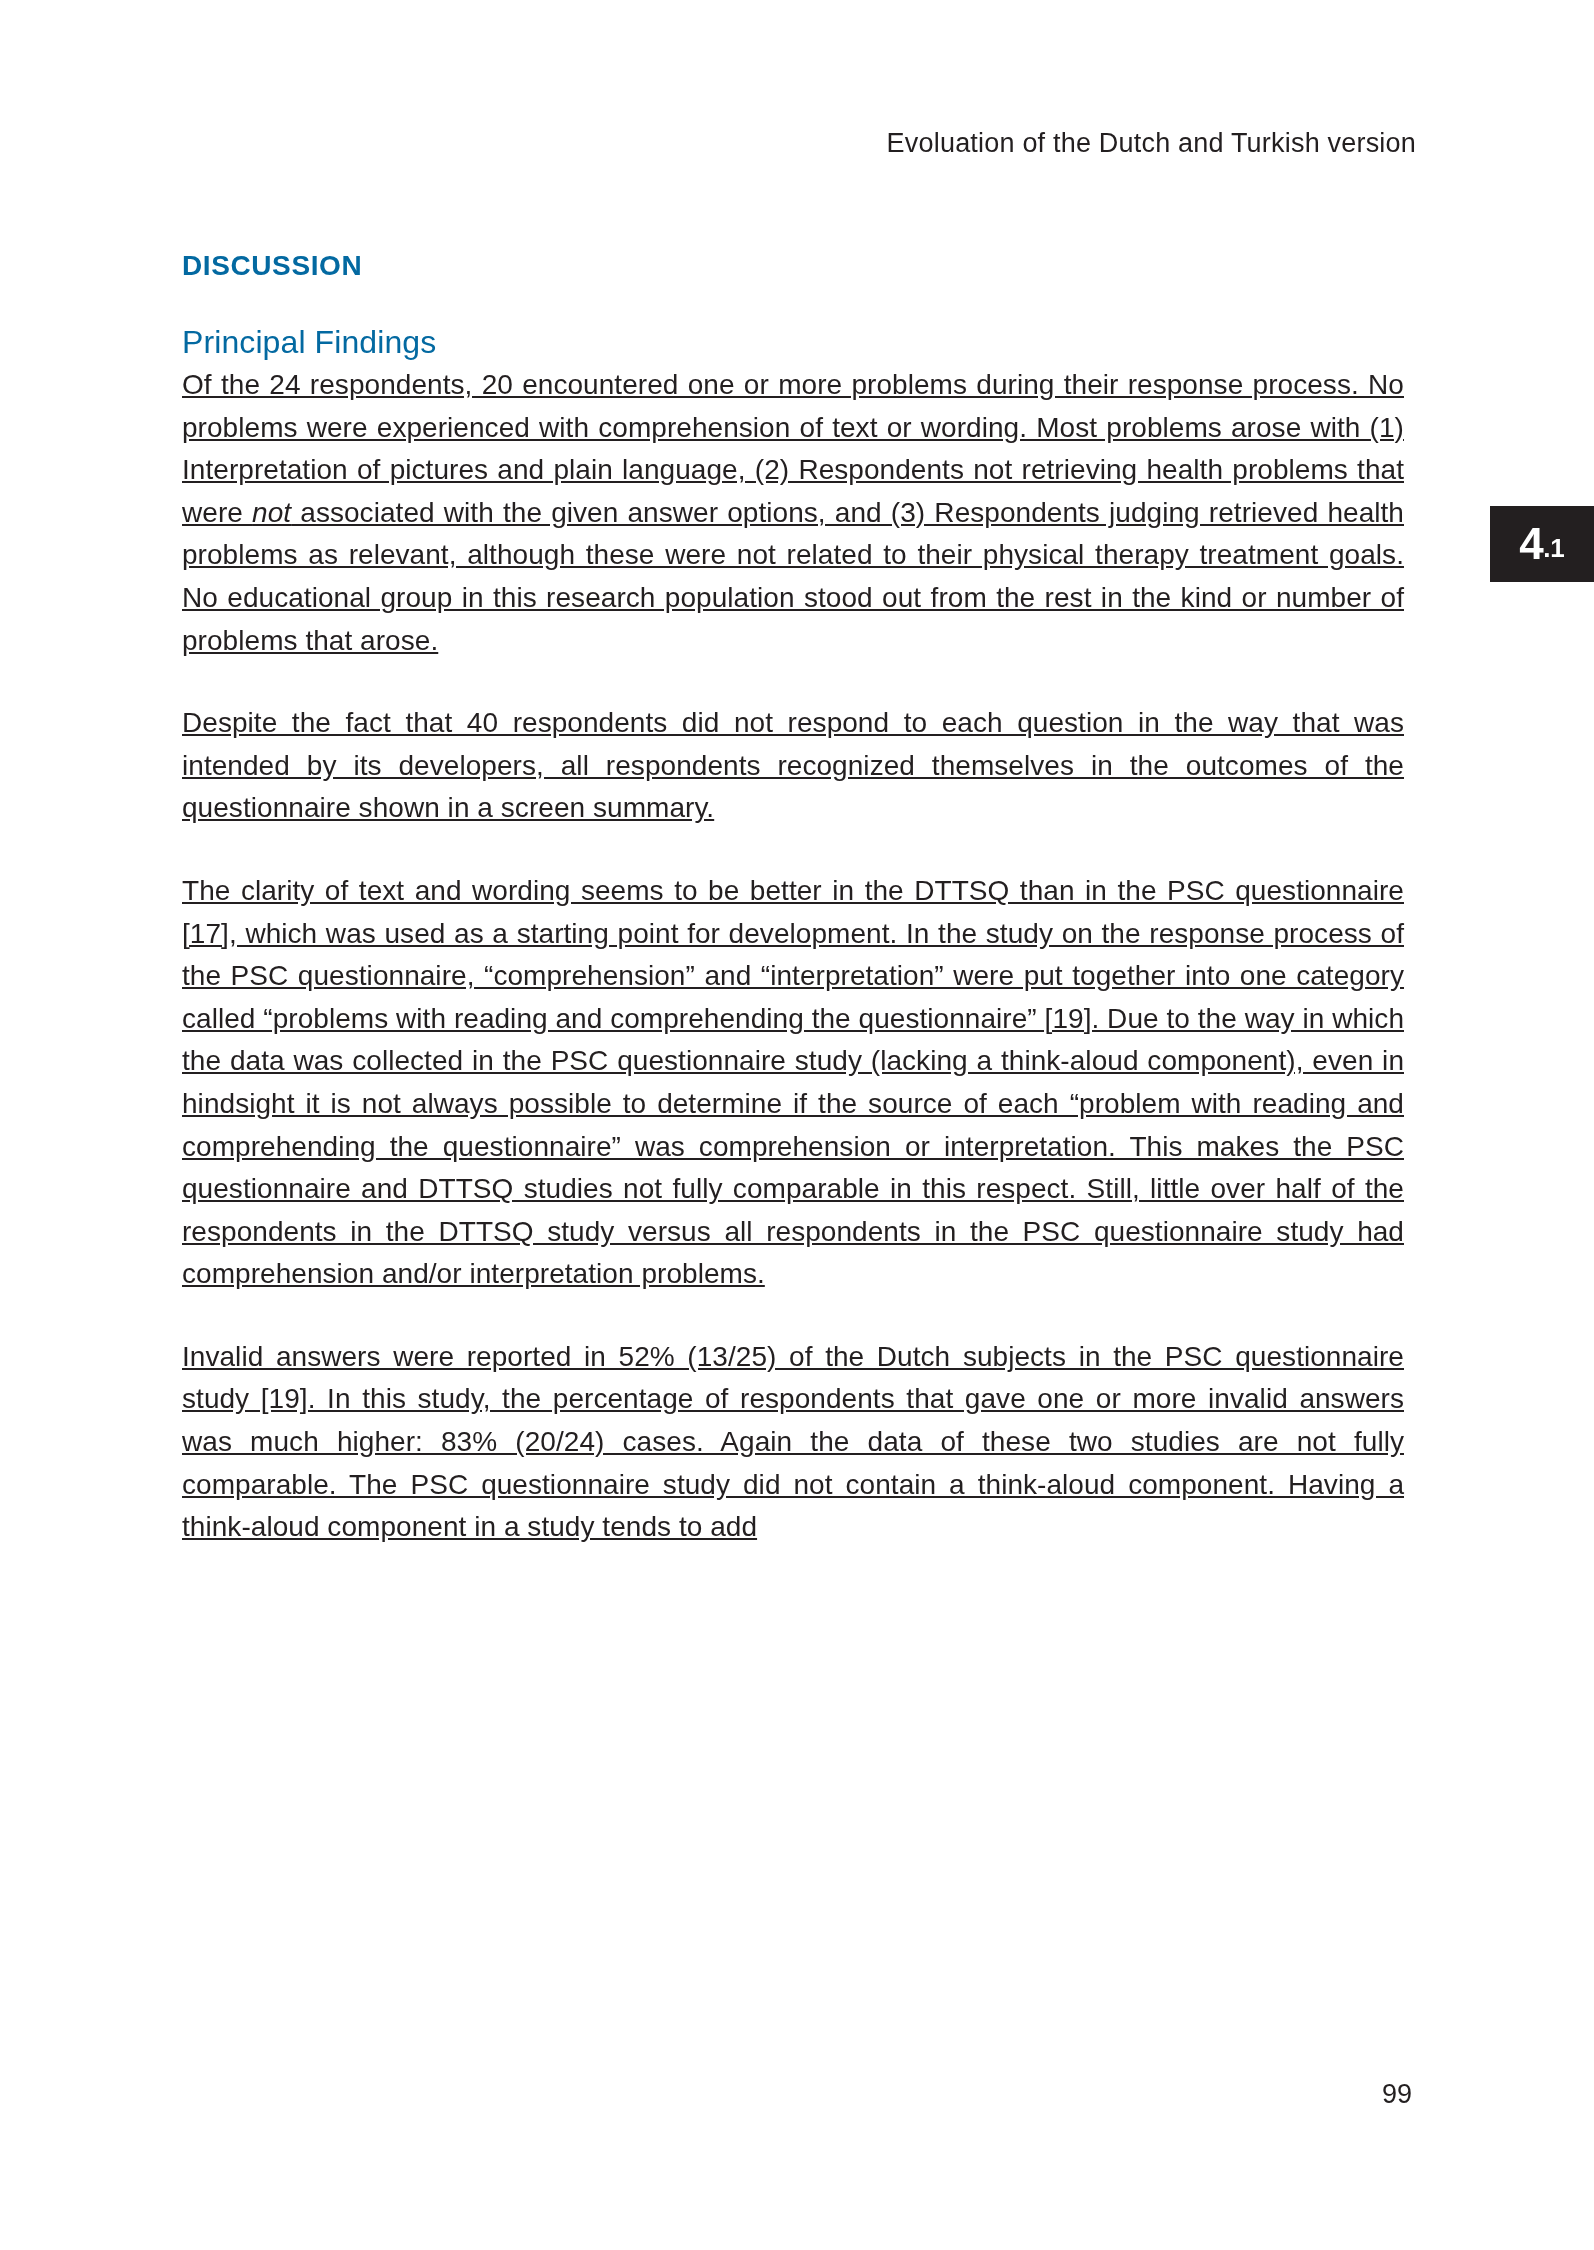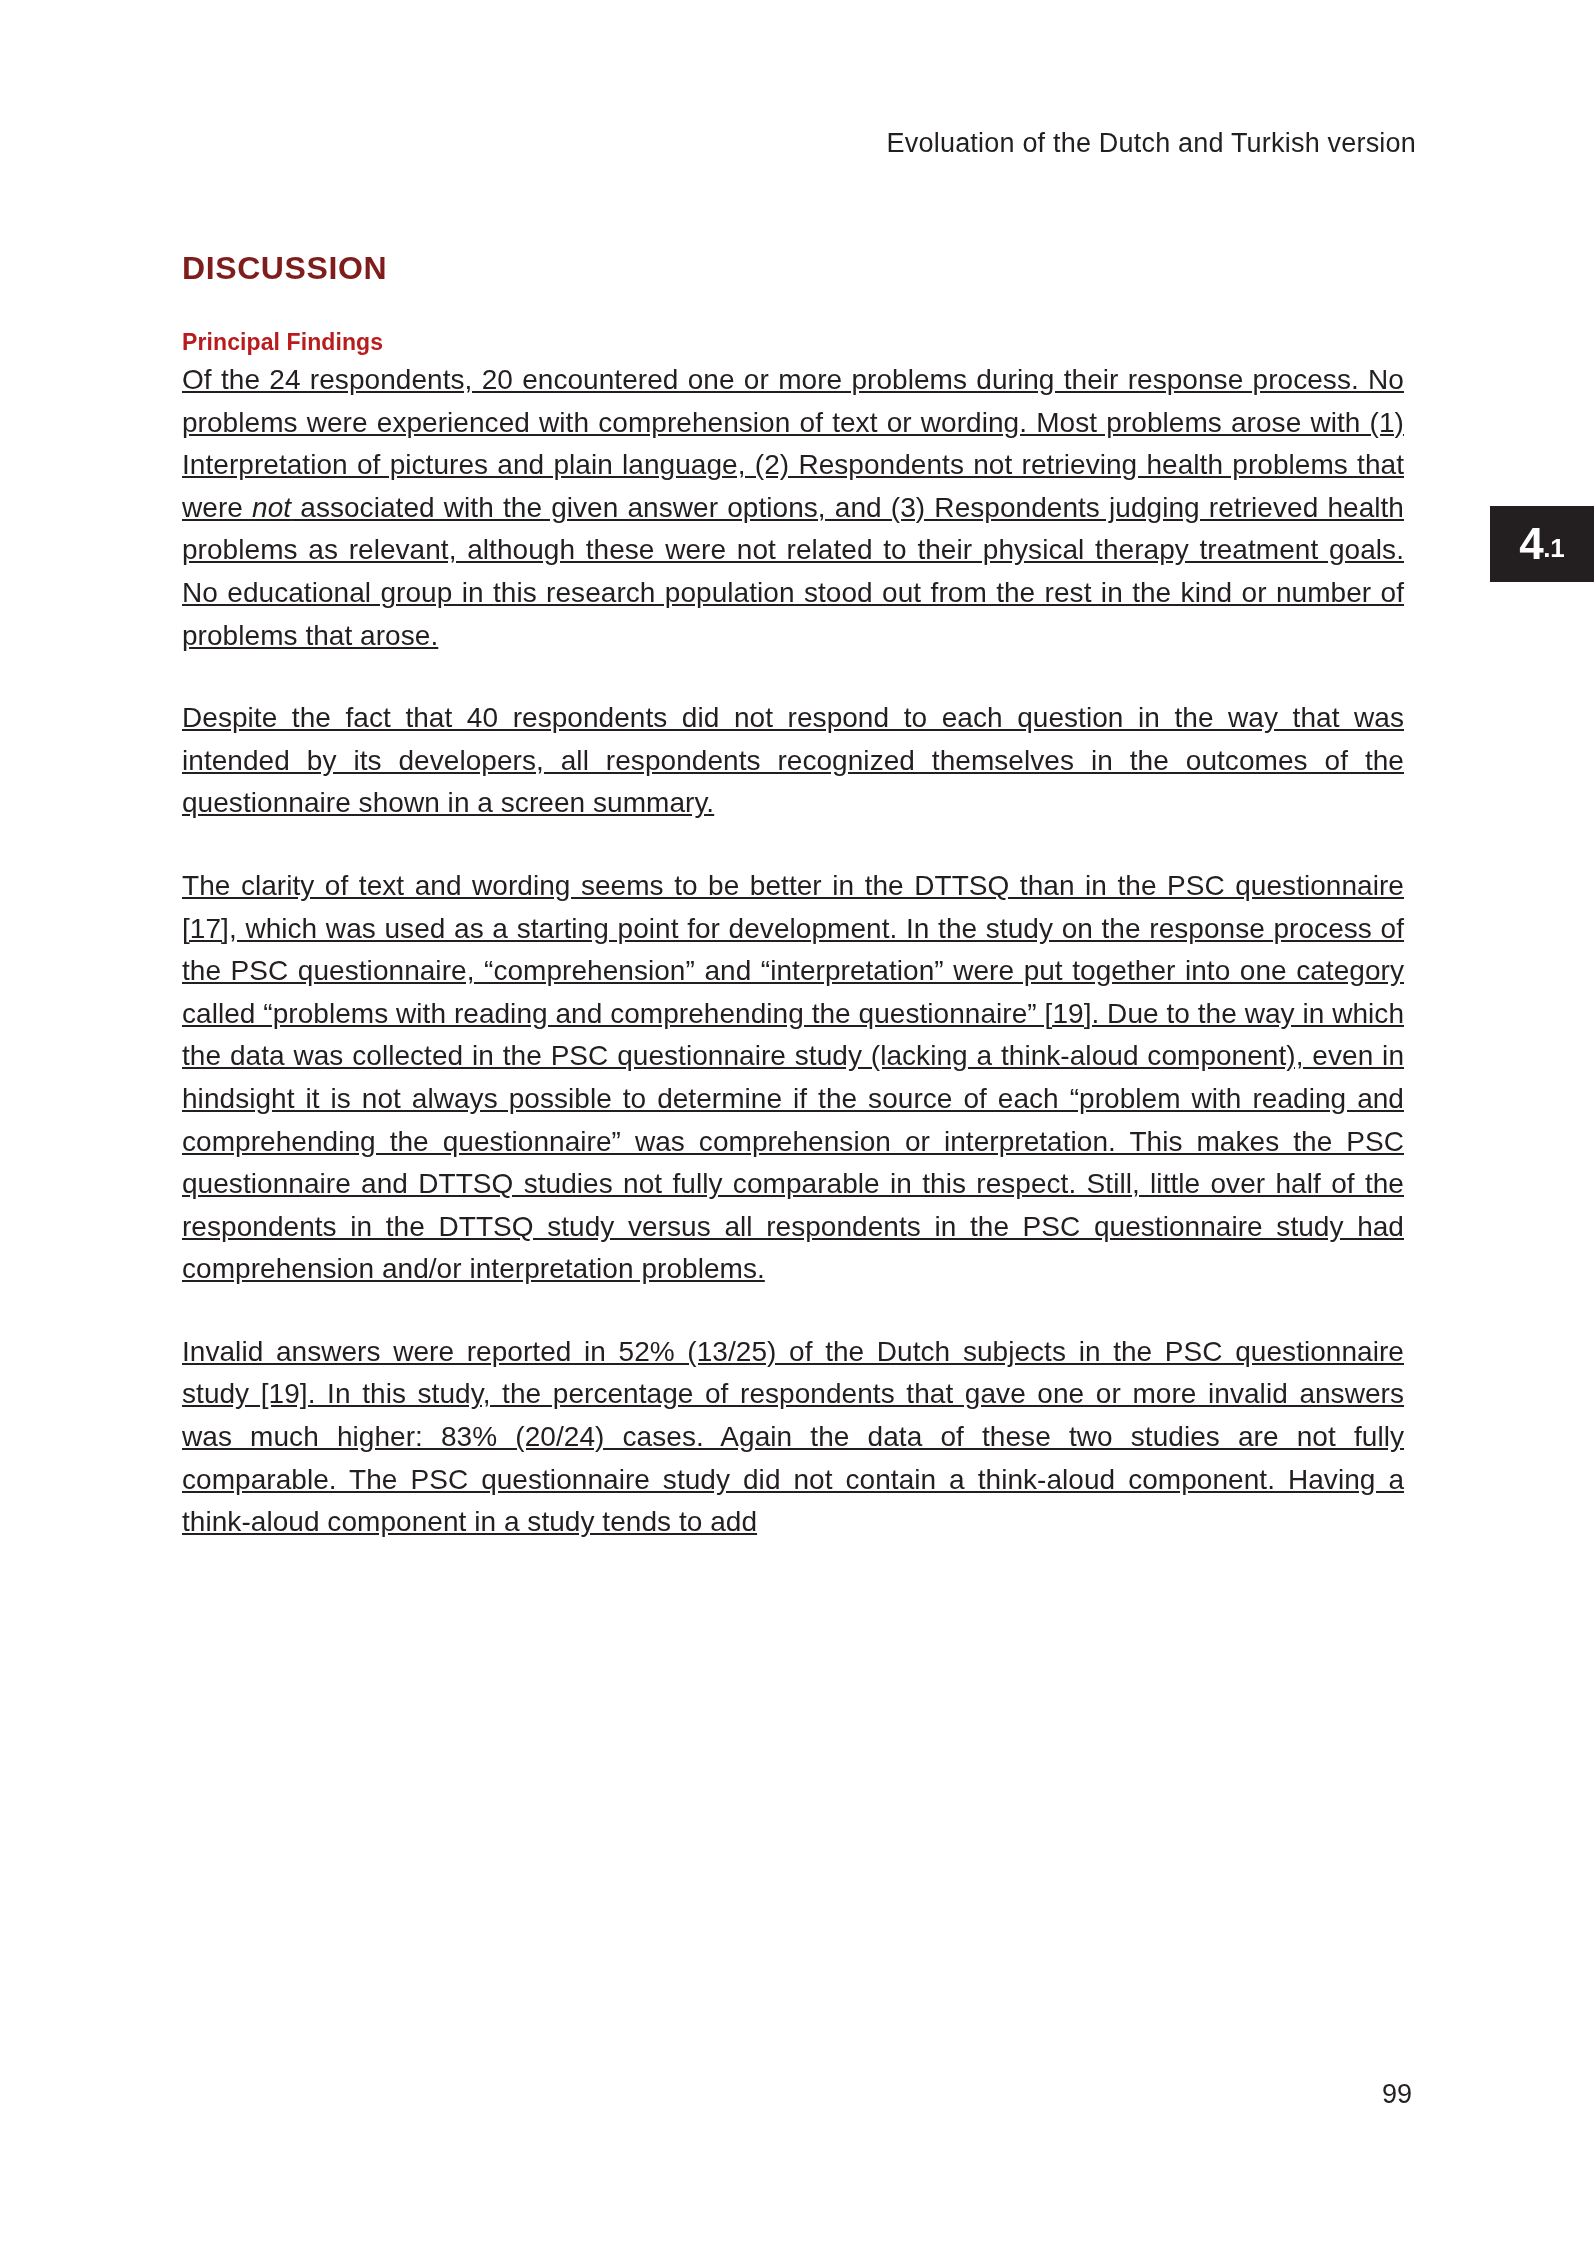--- a/index.html
+++ b/index.html
@@ -52,31 +52,31 @@
     position: relative;
     top: 4px;
   }
   .content {
     position: absolute;
     left: 182px;
     top: 250px;
     width: 1222px;
   }
   h1.section-title {
-    font-size: 32px;
+    font-size: 28px;
     font-weight: bold;
     letter-spacing: 0.6px;
     margin: 0 0 42px 0;
-    color: #7f1d1d;
+    color: #0369a1;
   }
   h2.sub-title {
-    font-size: 23px;
-    font-weight: bold;
+    font-size: 32px;
+    font-weight: normal;
     margin: 0 0 3px 0;
-    color: #b91c1c;
+    color: #0369a1;
     letter-spacing: 0.1px;
   }
   p.body {
     font-size: 28px;
     line-height: 42.6px;
     margin: 0 0 40px 0;
     text-align: justify;
     color: #231f20;
     letter-spacing: 0.05px;
     text-decoration: underline;

